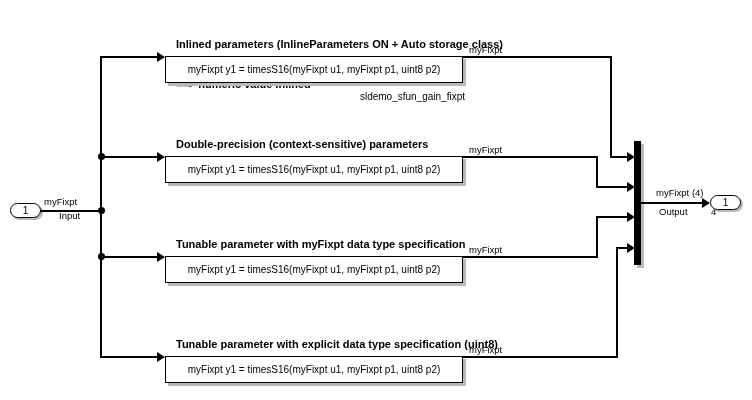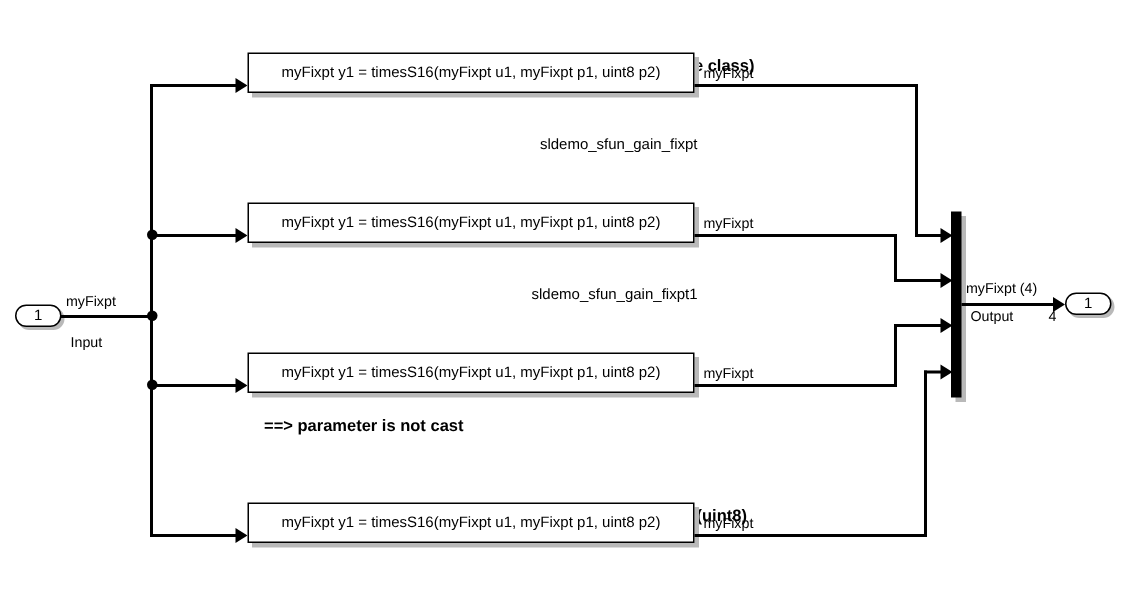--- a/index.html
+++ b/index.html
@@ -10,84 +10,83 @@
     font-family:"Liberation Sans", sans-serif;
   }
   .w   { position:absolute; background:var(--line); }
   .arr { position:absolute; width:0; height:0;
          border-top:5px solid transparent; border-bottom:5px solid transparent;
          border-left:8px solid var(--line); }
   .dot { position:absolute; width:7px; height:7px; border-radius:50%; background:var(--line); }
   .group { position:absolute; left:0; width:752px; height:100px; }
   .hdg { position:absolute; left:176px; top:11px; font-size:11px; font-weight:bold;
          line-height:13.4px; white-space:pre; }
-  .sfun { position:absolute; left:165px; top:35px; width:296px; height:25px;
+  .sfun { position:absolute; left:165px; top:56px; width:296px; height:25px;
           border:1.5px solid var(--line); background:var(--fill);
           box-shadow:3px 3px 0 var(--shadow);
           display:flex; align-items:center; justify-content:center;
           font-size:10px; white-space:pre; }
   .blabel { position:absolute; left:165px; top:91px; width:300px; text-align:right;
             font-size:10px; }
   .sig { position:absolute; font-size:9.5px; white-space:pre; }
   .port { position:absolute; width:29px; height:13px; border:1.5px solid var(--line);
           border-radius:8px; background:var(--fill); box-shadow:2px 2px 0 var(--shadow);
           text-align:center; font-size:10px; line-height:13px; }
   .mux { position:absolute; left:634px; top:141px; width:7px; height:124px;
          background:var(--line); box-shadow:3px 3px 0 var(--shadow); }
-  .small { position:absolute; font-size:9.5px; white-space:pre; }
+  .small { position:absolute; font-size:9.5px; white-space:pre;margin-left:12px; }
 </style>
 </head>
 <body>
 
 <div id="canvas">
 
   <div class="port" style="left:10px; top:203px;">
     <span>1</span>
   </div>
   <div class="sig" style="left:44px; top:196px;">myFixpt</div>
-  <div class="small" style="left:47px; top:223px;">Input</div>
+  <div class="small" style="left:47px; top:210px;">Input</div>
   <div class="w" style="left:40px; top:210px; width:61px; height:2px;"></div>
 
   <div class="w" style="left:100px; top:56px; width:2px; height:302px;"></div>
   <div class="dot" style="left:98px; top:153px;"></div>
   <div class="dot" style="left:98px; top:207px;"></div>
   <div class="dot" style="left:98px; top:253px;"></div>
 
   <div class="group" style="top:0px;">
     <div class="hdg">
       <div>Inlined parameters (InlineParameters ON + Auto storage class)</div>
+      <div>==&gt; numeric value inlined</div>
     </div>
     <div class="w" style="left:100px; top:56px; width:58px; height:2px;"></div>
     <div class="arr" style="left:157px; top:52px;"></div>
     <div class="sfun">
       <span>myFixpt y1 = timesS16(myFixpt u1, myFixpt p1, uint8 p2)</span>
     </div>
     <div class="blabel">sldemo_sfun_gain_fixpt</div>
     <div class="sig" style="left:469px; top:44px;">myFixpt</div>
     <div class="w" style="left:463px; top:56px; width:149px; height:2px;"></div>
   </div>
 
   <div class="group" style="top:100px;">
     <div class="hdg">
       <div>Double-precision (context-sensitive) parameters</div>
     </div>
     <div class="w" style="left:100px; top:56px; width:58px; height:2px;"></div>
     <div class="arr" style="left:157px; top:52px;"></div>
     <div class="sfun">
       <span>myFixpt y1 = timesS16(myFixpt u1, myFixpt p1, uint8 p2)</span>
     </div>
-    <div class="blabel">sldemo_sfun_gain_fixpt1</div>
     <div class="sig" style="left:469px; top:44px;">myFixpt</div>
     <div class="w" style="left:463px; top:56px; width:135px; height:2px;"></div>
   </div>
 
   <div class="group" style="top:200px;">
     <div class="hdg">
       <div>Tunable parameter with myFixpt data type specification</div>
-      <div>==&gt; parameter is not cast</div>
     </div>
     <div class="w" style="left:100px; top:56px; width:58px; height:2px;"></div>
     <div class="arr" style="left:157px; top:52px;"></div>
     <div class="sfun">
       <span>myFixpt y1 = timesS16(myFixpt u1, myFixpt p1, uint8 p2)</span>
     </div>
     <div class="sig" style="left:469px; top:44px;">myFixpt</div>
     <div class="w" style="left:463px; top:56px; width:135px; height:2px;"></div>
   </div>
 

